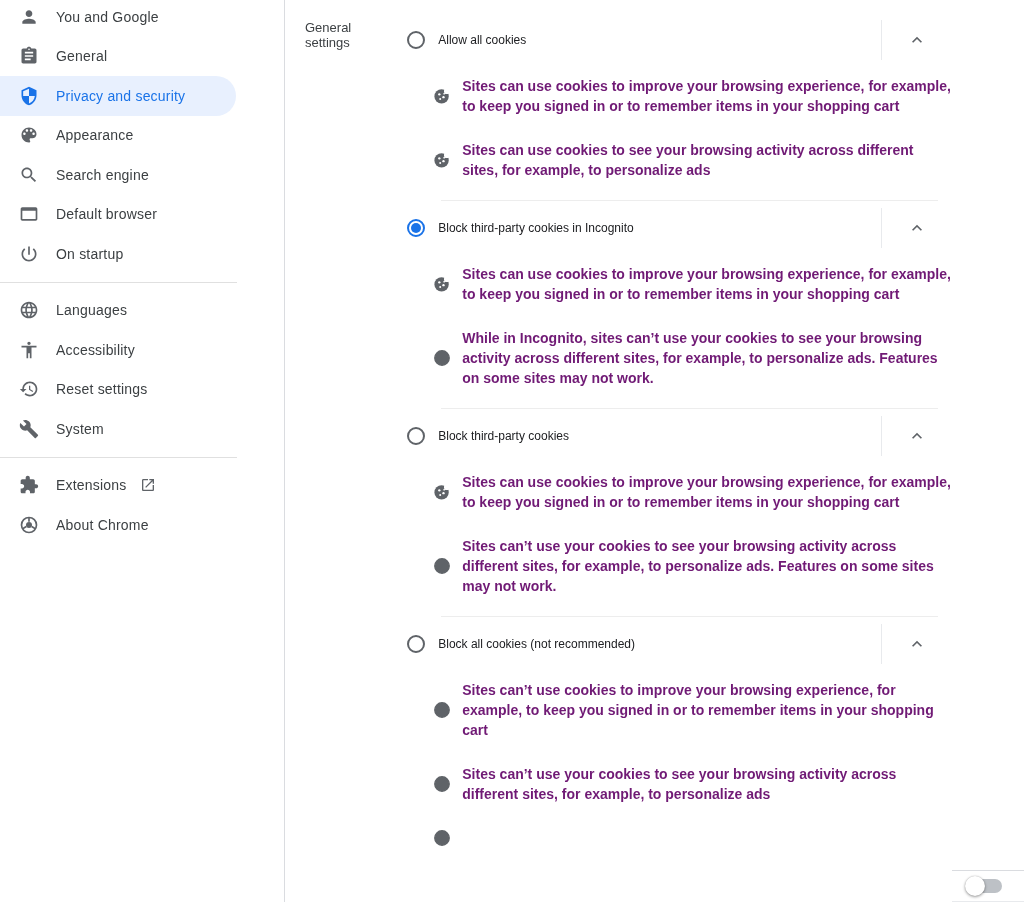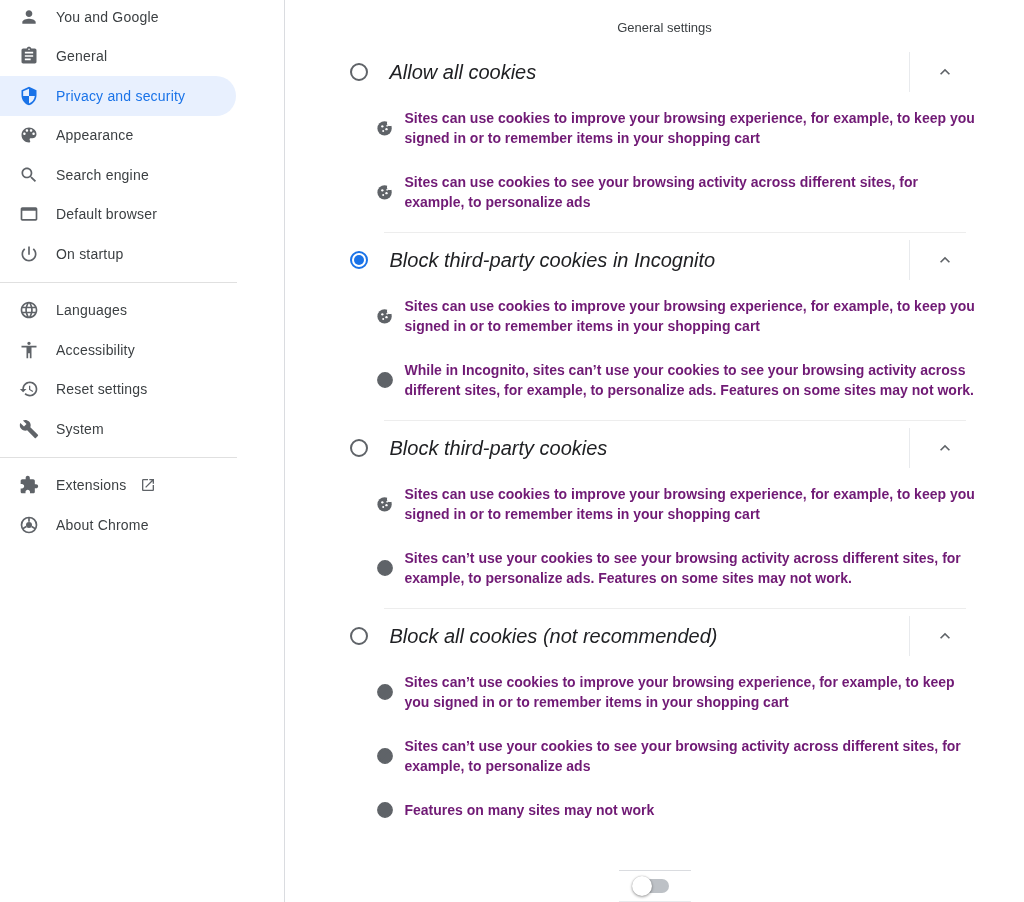--- a/index.html
+++ b/index.html
@@ -23,28 +23,28 @@
   .nav{margin-top:-3px;}
   .nav-item{display:flex;align-items:center;height:39.5px;width:236px;padding-left:19px;cursor:pointer;color:#3c4043;}
   .nav-item .nav-icon{width:20px;height:20px;margin-right:17px;color:var(--icon-grey);display:flex;flex-shrink:0;}
   .nav-item .nav-label{font-size:14px;font-weight:500;letter-spacing:.2px;white-space:nowrap;}
   .nav-item.selected{background:var(--selected-bg);border-radius:0 20px 20px 0;color:var(--accent);}
   .nav-item.selected .nav-icon{color:var(--accent);}
   .nav-trailing{width:16px;height:16px;margin-left:14px;color:var(--icon-grey);display:flex;flex-shrink:0;}
   .nav-divider{border:none;border-top:1px solid var(--divider);margin:8px 0;width:237px;}
 
   
-  .content{flex:1;display:flex;flex-direction:column;padding-top:20px;min-width:0;align-items:center;}
+  .content{flex:1;display:flex;flex-direction:row;padding-top:20px;min-width:0;}
   .section-header{font-size:13px;font-weight:400;color:#3c4043;margin:0 0 17px 20px;}
 
   .option-row{display:flex;align-items:center;height:40px;padding-left:20px;cursor:pointer;}
   .radio{width:18px;height:18px;border:2px solid var(--icon-grey);border-radius:50%;background:#fff;flex-shrink:0;position:relative;padding:0;cursor:pointer;}
   .radio.checked{border-color:var(--accent);}
   .radio.checked::after{content:"";position:absolute;inset:2px;border-radius:50%;background:var(--accent);}
-  .option-label{margin-left:22px;font-size:20px;color:#202124;font-style:italic;}
+  .option-label{margin-left:13px;font-size:12px;color:#202124;}
   .row-sep{width:1px;align-self:stretch;background:#e8eaed;margin-left:auto;}
   .collapse-btn{width:70px;height:40px;display:flex;align-items:center;justify-content:center;background:none;border:none;padding:0;color:var(--icon-grey);cursor:pointer;}
   .collapse-btn .chev{width:20px;height:20px;display:flex;}
 
   .details{padding:16px 0 0 45px;}
   .bullet{display:flex;align-items:center;margin-bottom:24px;}
   .bullet:last-child{margin-bottom:20px;}
   .bullet-icon{width:20px;height:20px;margin-right:10px;color:var(--icon-grey);display:flex;flex-shrink:0;}
   .bullet-text{font-size:14px;line-height:20px;color:#701a75;max-width:575px;font-weight:bold;}
   .inner-divider{height:1px;background:var(--divider-soft);margin:0 14px 7px 54px;}
@@ -341,21 +341,20 @@
               </span>
               <span class="bullet-text">Sites can’t use your cookies to see your browsing activity across different sites, for example, to personalize ads</span>
             </div>
             <div class="bullet">
               <span class="bullet-icon">
                 <svg class="svg-icon" viewBox="0 0 24 24" fill="none">
                   <circle cx="12" cy="12" r="8.6" stroke="currentColor" stroke-width="1.8"></circle>
                   <line x1="5.9" y1="18.1" x2="18.1" y2="5.9" stroke="currentColor" stroke-width="1.8"></line>
                 </svg>
               </span>
-              <span class="bullet-text">Features on many sites may not work</span>
             </div>
           </div>
         </div>
       </div>
 
     <div class="footer-row">
       <button class="toggle" aria-checked="false">
         <span class="knob"></span>
       </button>
     </div>

